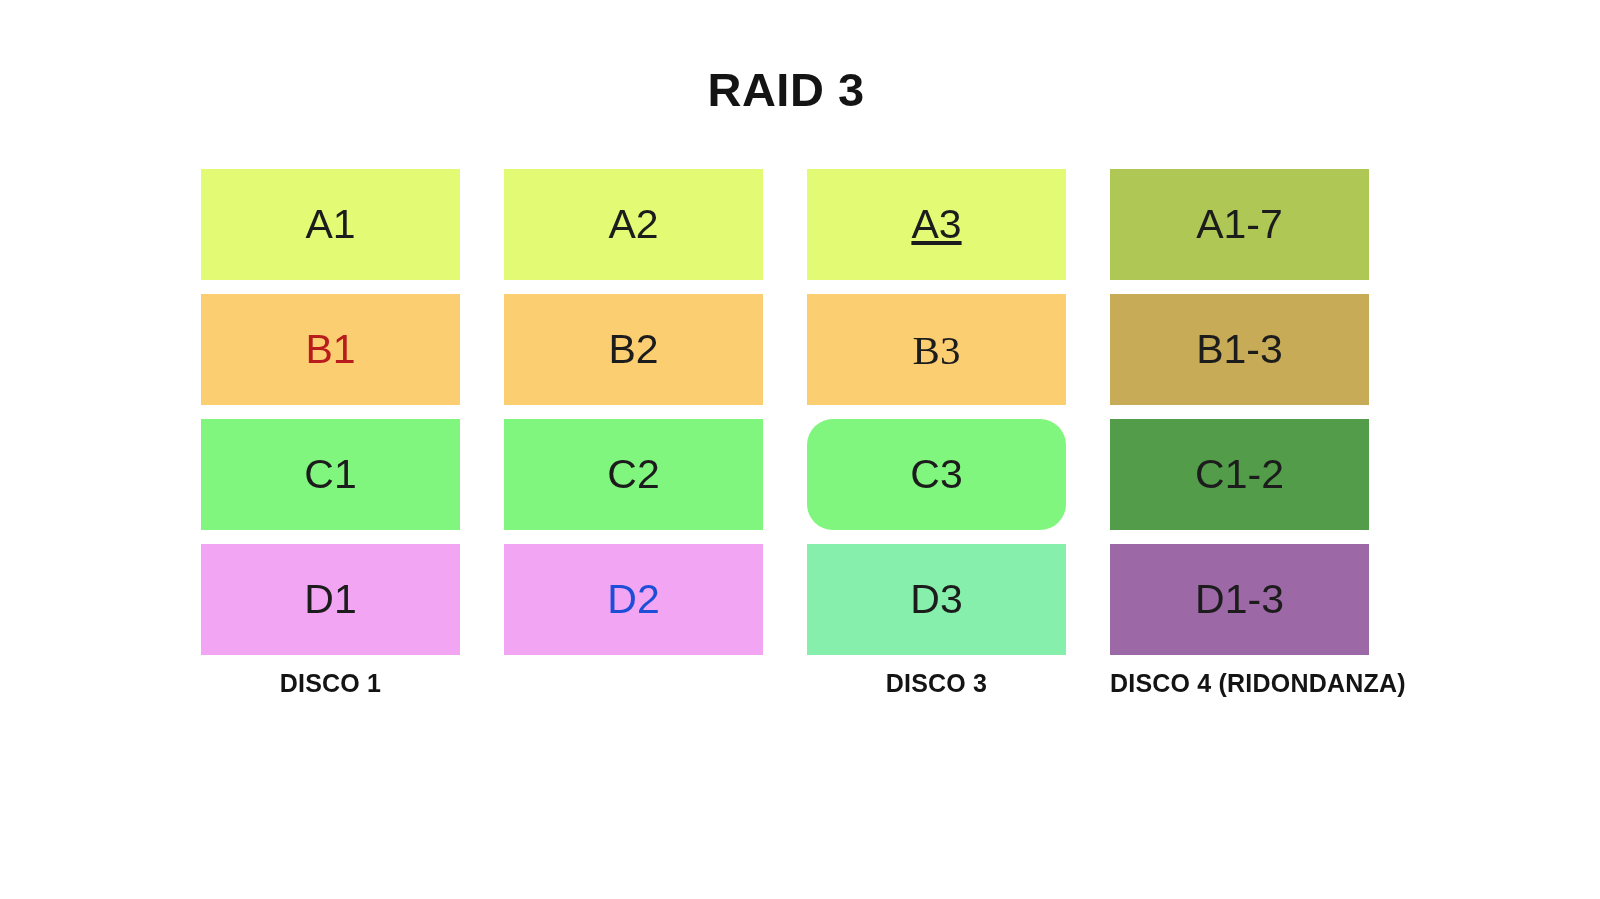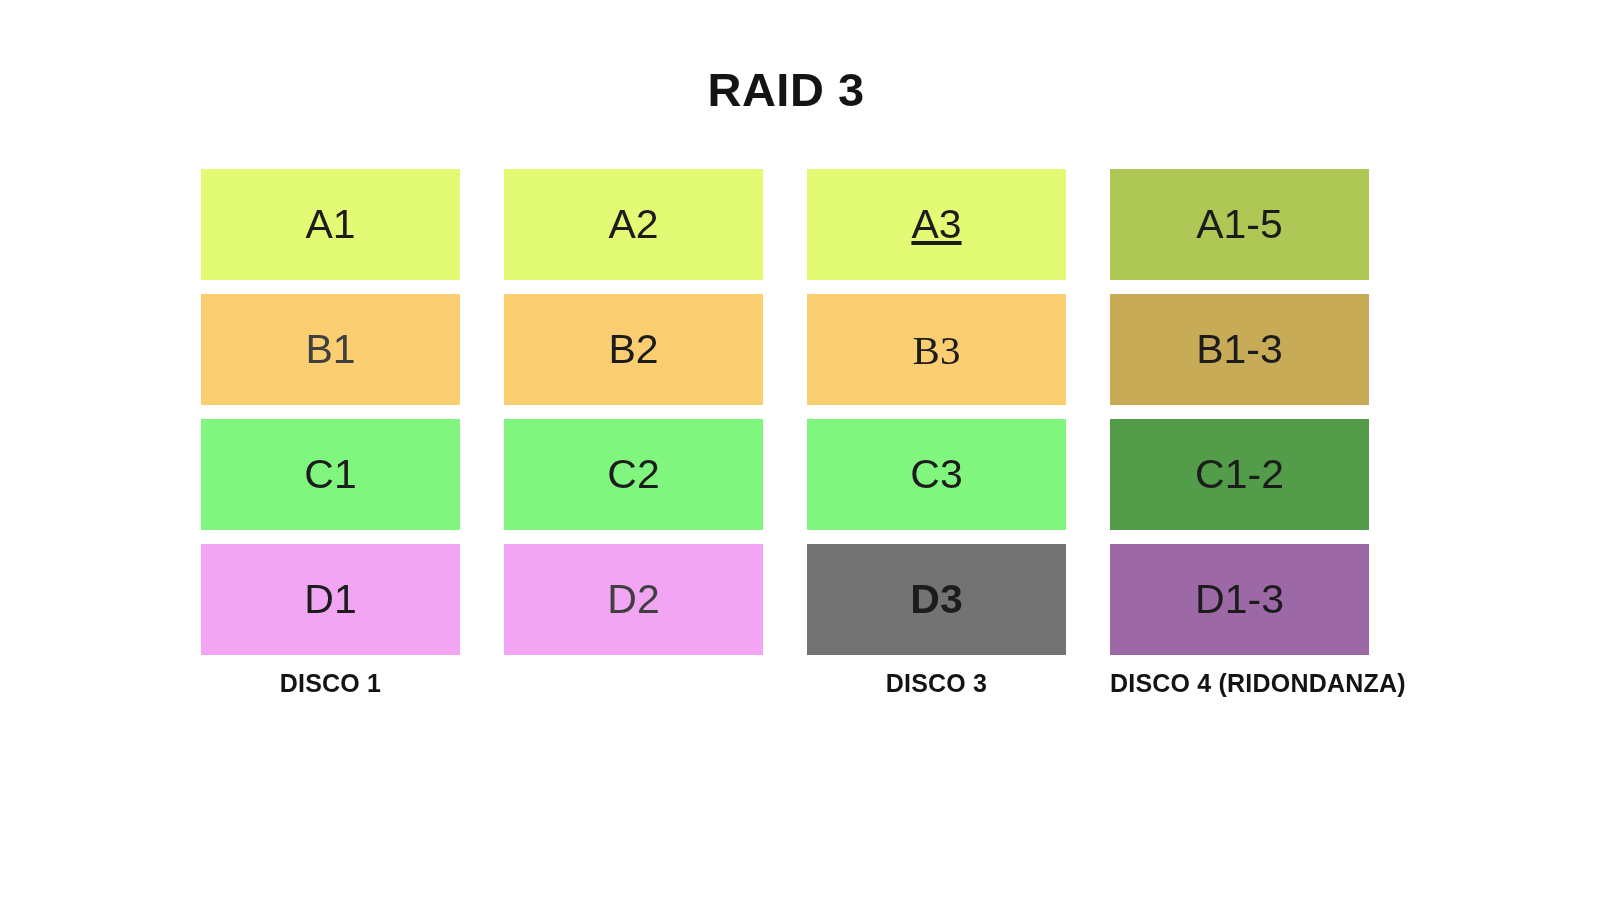--- a/index.html
+++ b/index.html
@@ -63,43 +63,43 @@
 
 <div class="canvas">
   <div class="diagram">
 
     <div class="title">RAID 3</div>
 
     <div class="grid">
 
       <div class="disk-column">
         <div class="block" style="background: rgb(227, 250, 116); color: rgb(28, 28, 28);">A1</div>
-        <div class="block" style="background: rgb(251, 206, 113); color: #404040;">B1</div>
+        <div class="block" style="background: rgb(251, 206, 113); color: #b91c1c;">B1</div>
         <div class="block" style="background: rgb(128, 246, 126); color: rgb(28, 28, 28);">C1</div>
         <div class="block" style="background: rgb(241, 165, 243); color: rgb(28, 28, 28);">D1</div>
         <div class="disk-label">DISCO 1</div>
       </div>
 
       <div class="disk-column">
         <div class="block" style="background: rgb(227, 250, 116); color: rgb(28, 28, 28);">A2</div>
         <div class="block" style="background: rgb(251, 206, 113); color: rgb(28, 28, 28);">B2</div>
         <div class="block" style="background: rgb(128, 246, 126); color: rgb(28, 28, 28);">C2</div>
-        <div class="block" style="background: rgb(241, 165, 243); color: #404040; text-align: right;">D2</div>
+        <div class="block" style="background: rgb(241, 165, 243); color: #1d4ed8; text-align: right;">D2</div>
       </div>
 
       <div class="disk-column">
         <div class="block" style="background: rgb(227, 250, 116); color: rgb(28, 28, 28); text-decoration: underline;">A3</div>
         <div class="block" style="background: rgb(251, 206, 113); color: rgb(28, 28, 28); font-family: Liberation Serif, serif;">B3</div>
-        <div class="block" style="background: rgb(128, 246, 126); color: rgb(28, 28, 28);">C3</div>
-        <div class="block" style="background: #737373; color: rgb(28, 28, 28); font-weight: bold;">D3</div>
+        <div class="block" style="background: rgb(128, 246, 126); color: rgb(28, 28, 28); border-radius: 26px;">C3</div>
+        <div class="block" style="background: #86efac; color: rgb(28, 28, 28);">D3</div>
         <div class="disk-label">DISCO 3</div>
       </div>
 
       <div class="disk-column">
-        <div class="block" style="background: rgb(175, 199, 85); color: rgb(28, 28, 28);">A1-5</div>
+        <div class="block" style="background: rgb(175, 199, 85); color: rgb(28, 28, 28);">A1-7</div>
         <div class="block" style="background: rgb(200, 171, 87); color: rgb(28, 28, 28);">B1-3</div>
         <div class="block" style="background: rgb(82, 156, 74); color: rgb(28, 28, 28);">C1-2</div>
         <div class="block" style="background: rgb(157, 104, 166); color: rgb(28, 28, 28);">D1-3</div>
         <div class="disk-label">DISCO 4 (RIDONDANZA)</div>
       </div>
 
     </div>
   </div>
 </div>
 

